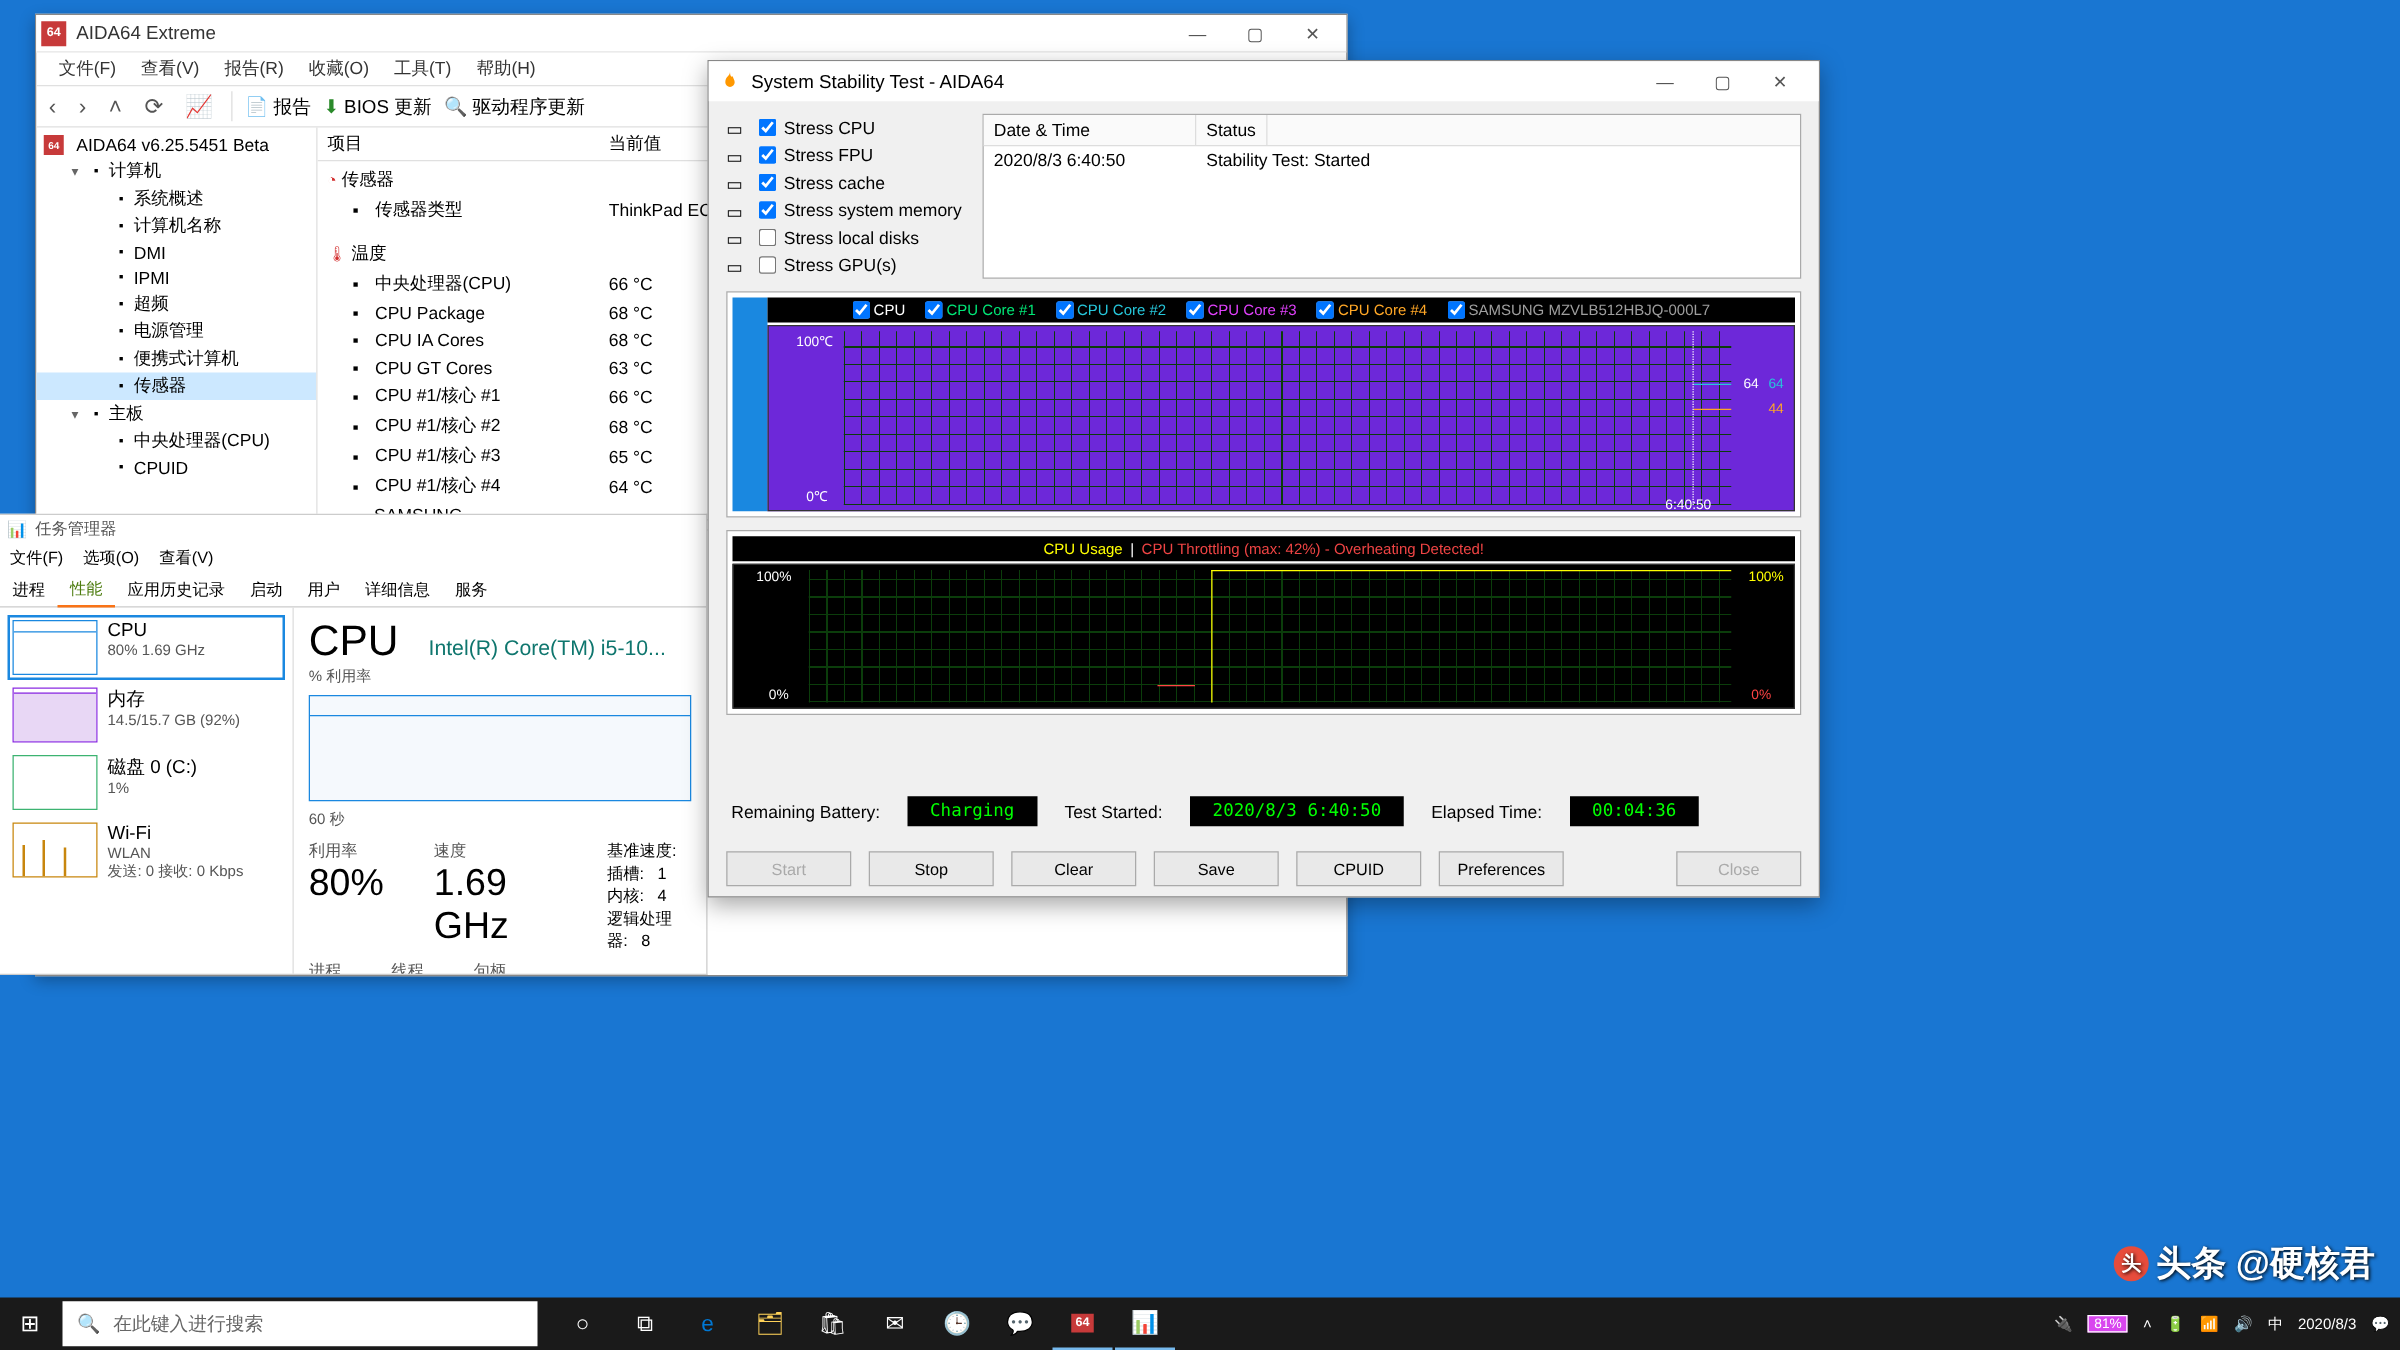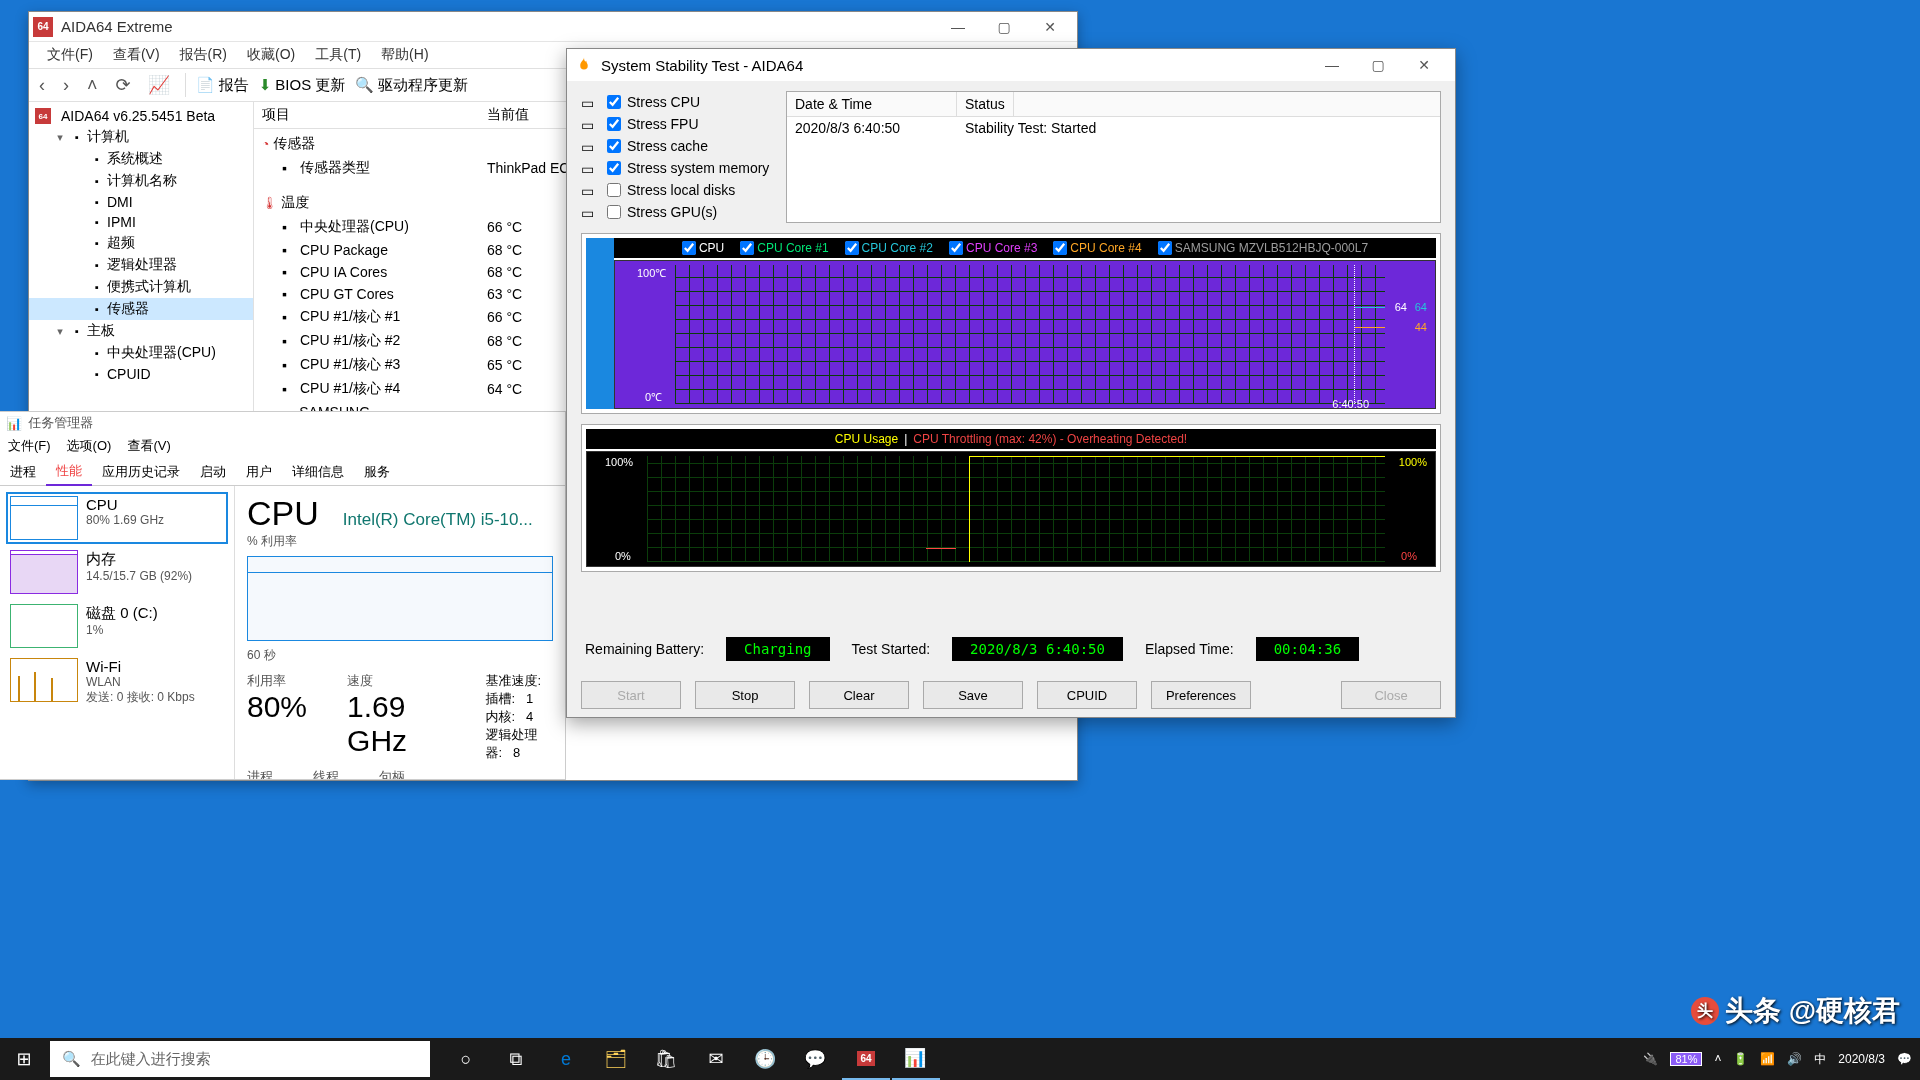--- a/index.html
+++ b/index.html
@@ -34,21 +34,21 @@
 .list-row .c1 { width: 225px; display: flex; align-items: center; gap: 4px; }
 .list-row .c2 { }
 .list-icon-temp { color: #d32f2f; font-size: 12px; }
 
 
 .taskmgr { position: absolute; left: 0; top: 411px; width: 566px; height: 369px; background: #fff; border: 1px solid #ccc; border-left: none; }
 .taskmgr-titlebar { height: 22px; display: flex; align-items: center; padding: 0 6px; gap: 6px; font-size: 13px; color: #555; }
 .taskmgr-menu { height: 24px; display: flex; gap: 16px; padding: 0 8px; font-size: 13px; align-items: center; }
 .taskmgr-tabs { height: 28px; display: flex; gap: 0; padding: 0 0px; font-size: 13px; border-bottom: 1px solid #ccc; align-items: center; }
 .taskmgr-tabs span { padding: 4px 10px; cursor: pointer; }
-.taskmgr-tabs span.active { border-bottom: 2px solid #6d28d9; color: #ef4444; }
+.taskmgr-tabs span.active { border-bottom: 2px solid #f97316; color: #4d7c0f; }
 .taskmgr-body { display: flex; height: calc(100% - 74px); }
 .tm-left { width: 235px; border-right: 1px solid #ddd; padding: 6px; overflow: hidden; }
 .tm-card { display: flex; gap: 8px; padding: 4px; margin-bottom: 2px; cursor: pointer; }
 .tm-card.selected { border: 2px solid #1a88e0; padding: 2px; }
 .tm-thumb { width: 68px; height: 44px; border: 1px solid #1a88e0; background: #fff; position: relative; overflow: hidden; }
 .tm-thumb.mem { border-color: #8a2be2; }
 .tm-thumb.disk { border-color: #3cb371; }
 .tm-thumb.wifi { border-color: #c8860d; }
 .tm-card-title { font-size: 15px; font-weight: 400; }
 .tm-card-sub { font-size: 12px; color: #555; }
@@ -99,21 +99,21 @@
 .stab-buttons .spacer { flex: 1; }
 
 
 .taskbar { position: absolute; left: 0; bottom: 0; width: 100%; height: 42px; background: #1a1a1a; display: flex; align-items: center; }
 .tb-start { width: 48px; height: 100%; display: flex; align-items: center; justify-content: center; font-size: 18px; color: #fff; }
 .tb-search { width: 380px; height: 36px; background: #fff; margin: 0 2px; display: flex; align-items: center; padding: 0 12px; gap: 10px; color: #666; font-size: 15px; }
 .tb-icons { display: flex; gap: 2px; margin-left: 10px; height: 100%; }
 .tb-app { width: 48px; height: 100%; display: flex; align-items: center; justify-content: center; font-size: 18px; color: #fff; cursor: pointer; }
 .tb-app.active { border-bottom: 2px solid #76b9ed; }
 .tb-tray { margin-left: auto; display: flex; align-items: center; gap: 12px; padding: 0 8px; color: #fff; font-size: 12px; }
-.battery-pill { border: 1px solid #fff; padding: 0 4px; background: #8b5cf6; font-size: 11px; }
+.battery-pill { border: 1px solid #fff; padding: 0 4px; background: #d946ef; font-size: 11px; }
 
 .overlay-txt { position: absolute; right: 20px; bottom: 50px; font-size: 28px; font-weight: bold; color: #fff; text-shadow: 1px 1px 3px #000; display: flex; align-items: center; gap: 6px; }
 .overlay-txt .circ { width: 28px; height: 28px; border-radius: 50%; background: #e74c3c; color: #fff; display: flex; align-items: center; justify-content: center; font-size: 16px; }
 
 input[type=checkbox] { width: 14px; height: 14px; }
 </style>
 </head>
 <body>
 
 <div class="aida-window">
@@ -191,21 +191,21 @@
           <div class="tree-row">
             <span class="ind" style="width:36px"></span>
             <span class="chev"></span>
             <span class="tree-icon">▪</span>
             <span>超频</span>
           </div>
           <div class="tree-row">
             <span class="ind" style="width:36px"></span>
             <span class="chev"></span>
             <span class="tree-icon">▪</span>
-            <span>逻辑处理器</span>
+            <span>电源管理</span>
           </div>
           <div class="tree-row">
             <span class="ind" style="width:36px"></span>
             <span class="chev"></span>
             <span class="tree-icon">▪</span>
             <span>便携式计算机</span>
           </div>
           <div class="tree-row selected">
             <span class="ind" style="width:36px"></span>
             <span class="chev"></span>

